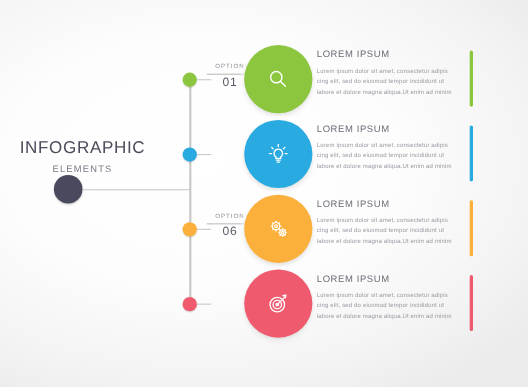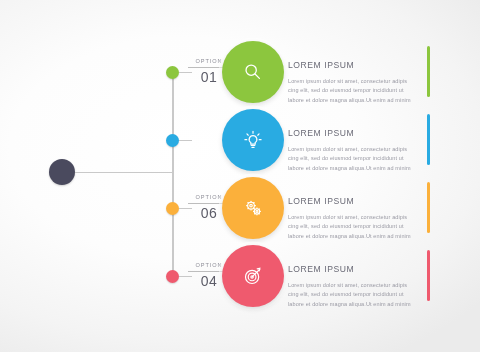--- a/index.html
+++ b/index.html
@@ -115,21 +115,21 @@
     color: #8e8e98;
     line-height: 1;
     padding-bottom: 2px;
   }
   .option-rule {
     height: 1px;
     background: #bdbdbd;
     width: 100%;
   }
   .option-num {
-    font-size: 14px;
+    font-size: 11px;
     color: #5c5c68;
     letter-spacing: 0.5px;
     line-height: 1;
     padding-top: 2.5px;
   }
 
   .icon-circle {
     position: absolute;
     left: 222px;
     top: 1px;
@@ -141,21 +141,21 @@
     justify-content: center;
     box-shadow: 0 2px 5px rgba(0,0,0,0.13), 0 0 0 3.5px rgba(255,255,255,0.55);
   }
   .icon-circle svg {
     display: block;
   }
 
   .text-block {
     position: absolute;
     left: 288px;
-    top: 21px;
+    top: 5px;
     width: 128px;
   }
   .tb-head {
     font-size: 8.6px;
     letter-spacing: 0.55px;
     color: #6a6a76;
     line-height: 1;
     margin-bottom: 7px;
   }
   .tb-body {
@@ -172,20 +172,24 @@
     width: 3px;
     height: 51px;
     border-radius: 1.5px;
   }
 </style>
 </head>
 <body>
 
 <div id="canvas">
 
+  <div class="title-block">
+    <div class="title-main">INFOGRAPHIC</div>
+    <div class="title-sub">ELEMENTS</div>
+  </div>
 
   <div class="root-node" style="background: rgb(74, 74, 94);"></div>
   <div class="root-connector" style="background: rgb(201, 201, 201);"></div>
   <div class="spine" style="background: rgb(201, 201, 201);"></div>
 
   <div class="row" style="top:40px">
     <div class="node-dot" style="background: rgb(140, 198, 62);"></div>
     <div class="opt-connector"></div>
     <div class="option-label">
       <div class="option-word">OPTION</div>
@@ -272,25 +276,20 @@
     <div class="text-block">
       <div class="tb-head">LOREM IPSUM</div>
       <div class="tb-body">Lorem ipsum dolor sit amet, consectetur adipis cing elit, sed do eiusmod tempor incididunt ut labore et dolore magna aliqua.Ut enim ad minim</div>
     </div>
     <div class="accent-bar" style="background: rgb(251, 176, 59);"></div>
   </div>
 
   <div class="row" style="top:244px">
     <div class="node-dot" style="background: rgb(239, 90, 110);"></div>
     <div class="opt-connector"></div>
-    <div class="option-label">
-      <div class="option-word">OPTION</div>
-      <div class="option-rule"></div>
-      <div class="option-num">04</div>
-    </div>
     <div class="icon-circle" style="background: rgb(239, 90, 110);">
       <span>
         <svg width="22" height="22" viewBox="0 0 24 24" fill="none" stroke="#ffffff" stroke-width="1.3" stroke-linecap="round">
           <circle cx="11" cy="13" r="7.2"></circle>
           <circle cx="11" cy="13" r="4.2"></circle>
           <circle cx="11" cy="13" r="1.3"></circle>
           <line x1="11" y1="13" x2="19.4" y2="4.6"></line>
           <path d="M16.6 4.2l2.8-.6-.6 2.8"></path>
         </svg>
       </span>

